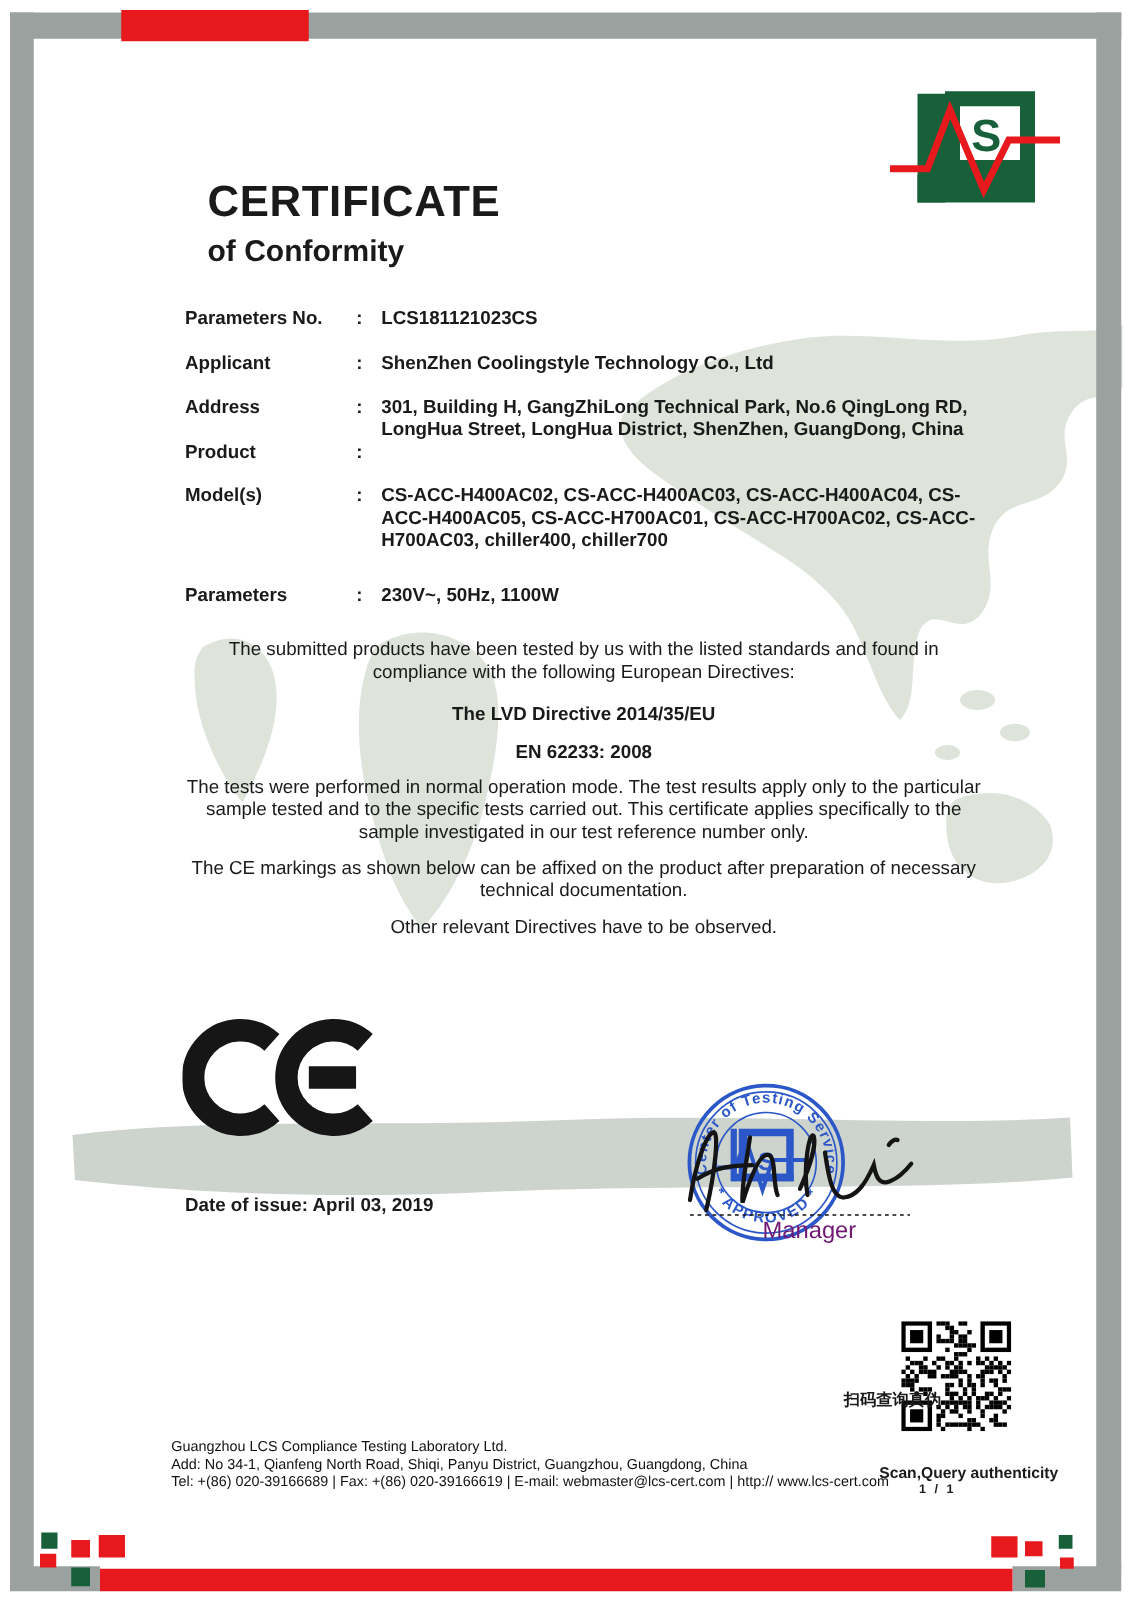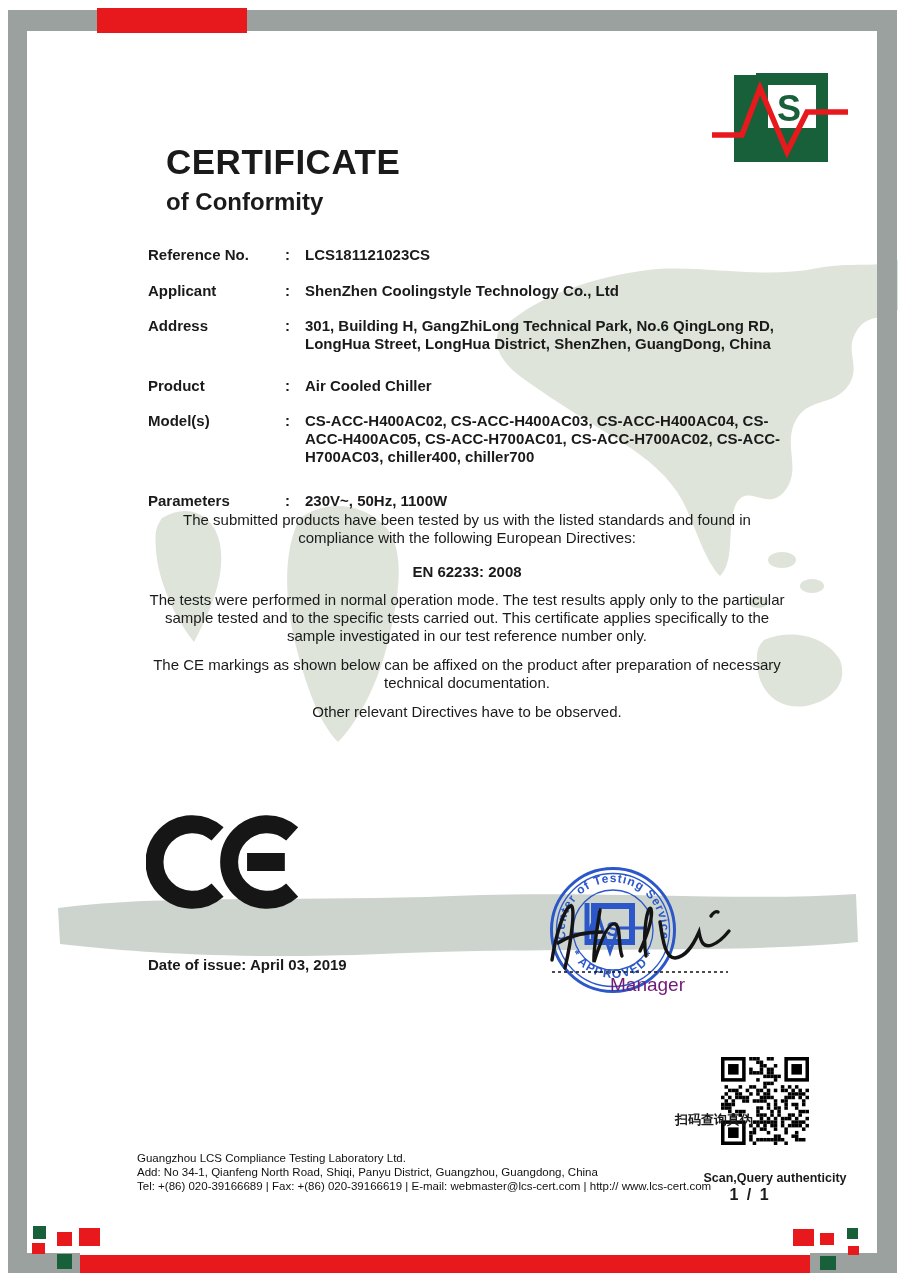--- a/index.html
+++ b/index.html
@@ -22,40 +22,40 @@
   
   .title{left:166px;top:142px;font-size:35px;font-weight:bold;letter-spacing:.5px;}
   .subtitle{left:166px;top:188px;font-size:24px;font-weight:bold;}
 
   
   .fields{left:148px;top:246px;width:660px;font-size:15px;font-weight:bold;line-height:18px;}
   .frow{display:flex;}
   .frow .lab{width:137px;flex:none;}
   .frow .col{width:20px;flex:none;}
   .frow .val{width:495px;}
-  .mb18{margin-bottom:18px;} .mb17{margin-bottom:17px;} .mb16{margin-bottom:24px;} .mb26{margin-bottom:26px;}
+  .mb18{margin-bottom:18px;} .mb17{margin-bottom:17px;} .mb16{margin-bottom:0;} .mb26{margin-bottom:26px;}
 
   
   .bodytext{left:148px;top:511px;width:638px;font-size:15px;line-height:18px;text-align:center;}
   .bodytext p{margin:0;}
   .p-intro{margin-bottom:16px !important;}
   .p-lvd{font-weight:bold;margin-bottom:12px !important;}
   .p-std{font-weight:bold;}
   .std-block{margin-bottom:10px;}
   .p-tests{margin-bottom:11px !important;}
   .p-ce{margin-bottom:11px !important;}
 
   .date-line{left:148px;top:956px;font-size:15px;font-weight:bold;text-align:right;}
   .manager{left:610px;top:974px;font-size:19px;color:#701a75;}
 
   
   .footer-left{left:137px;top:1151px;font-size:11.5px;line-height:14px;color:#111;}
   .qr-caption-zh{left:675px;top:1111px;width:180px;font-size:13px;font-weight:bold;}
   .qr-caption-en{left:685px;top:1171px;width:180px;text-align:center;font-size:12.5px;font-weight:bold;}
-  .page-indicator{left:660px;top:1186px;width:180px;text-align:center;font-size:16px;font-weight:bold;letter-spacing:2px;}
+  .page-indicator{left:660px;top:1186px;width:180px;text-align:center;font-size:10px;font-weight:bold;letter-spacing:2px;}
 </style>
 </head>
 <body>
 
 <div class="page">
 
   <svg class="abs" style="left:0;top:0;" width="904" height="1280" viewBox="0 0 904 1280">
     <g fill="#dee4da" stroke="none">
       <path d="M498,332 C530,300 585,278 648,270 C700,264 760,280 818,268 C850,262 880,268 898,260 L898,310 C882,322 868,312 856,332 C844,352 862,366 848,386 C832,408 806,396 794,424 C784,448 802,470 784,492 C766,512 748,482 736,504 C726,526 736,560 720,576 C704,560 694,522 682,500 C670,478 648,458 618,440 C586,420 556,402 528,382 C508,368 492,352 498,332 Z"></path>
       <path d="M690,428 C696,462 700,498 714,524 C726,498 732,462 740,434 C724,424 706,422 690,428 Z"></path>
@@ -94,53 +94,53 @@
     <rect x="59" y="16" width="60" height="55" fill="#ffffff" stroke="#17603a" stroke-width="12"></rect>
     <text x="86" y="58" text-anchor="middle" font-family="Liberation Sans, sans-serif" font-size="36" font-weight="bold" fill="#17603a">S</text>
     <polyline points="9,72 39,72 57,25 84,89 104,49 145,49" fill="none" stroke="#e8191c" stroke-width="5.5"></polyline>
   </svg>
 
   <div class="abs title">CERTIFICATE</div>
   <div class="abs subtitle">of Conformity</div>
 
   <div class="abs fields">
     <div class="frow mb18">
-      <span class="lab">Reference No.</span>
+      <span class="lab">Parameters No.</span>
       <span class="col">:</span>
       <span class="val">LCS181121023CS</span>
     </div>
     <div class="frow mb17">
       <span class="lab">Applicant</span>
       <span class="col">:</span>
       <span class="val">ShenZhen Coolingstyle Technology Co., Ltd</span>
     </div>
     <div class="frow mb16">
       <span class="lab">Address</span>
       <span class="col">:</span>
       <span class="val">301, Building H, GangZhiLong Technical Park, No.6 QingLong RD, LongHua Street, LongHua District, ShenZhen, GuangDong, China</span>
     </div>
     <div class="frow mb17">
       <span class="lab">Product</span>
       <span class="col">:</span>
-      <span class="val">Air Cooled Chiller</span>
     </div>
     <div class="frow mb26">
       <span class="lab">Model(s)</span>
       <span class="col">:</span>
       <span class="val">CS-ACC-H400AC02, CS-ACC-H400AC03, CS-ACC-H400AC04, CS-ACC-H400AC05, CS-ACC-H700AC01, CS-ACC-H700AC02, CS-ACC-H700AC03, chiller400, chiller700</span>
     </div>
     <div class="frow">
       <span class="lab">Parameters</span>
       <span class="col">:</span>
       <span class="val">230V~, 50Hz, 1100W</span>
     </div>
   </div>
 
   <div class="abs bodytext">
     <p class="p-intro">The submitted products have been tested by us with the listed standards and found in compliance with the following European Directives:</p>
+    <p class="p-lvd">The LVD Directive 2014/35/EU</p>
     <div class="std-block">
       <p class="p-std">EN 62233: 2008</p>
     </div>
     <p class="p-tests">The tests were performed in normal operation mode. The test results apply only to the particular sample tested and to the specific tests carried out. This certificate applies specifically to the sample investigated in our test reference number only.</p>
     <p class="p-ce">The CE markings as shown below can be affixed on the product after preparation of necessary technical documentation.</p>
     <p>Other relevant Directives have to be observed.</p>
   </div>
 
   <svg class="abs" style="left:146px;top:810px;" width="170" height="104" viewBox="0 0 180 110">
     <path d="M75.8,25.3 A40,40 0 1 0 75.8,84.7" fill="none" stroke="#161616" stroke-width="19"></path>

